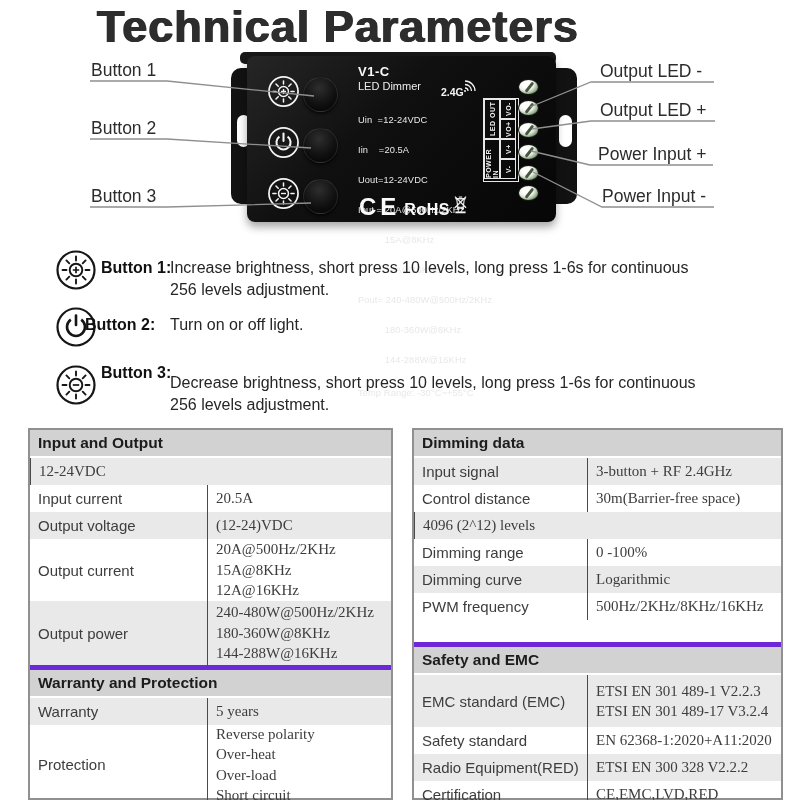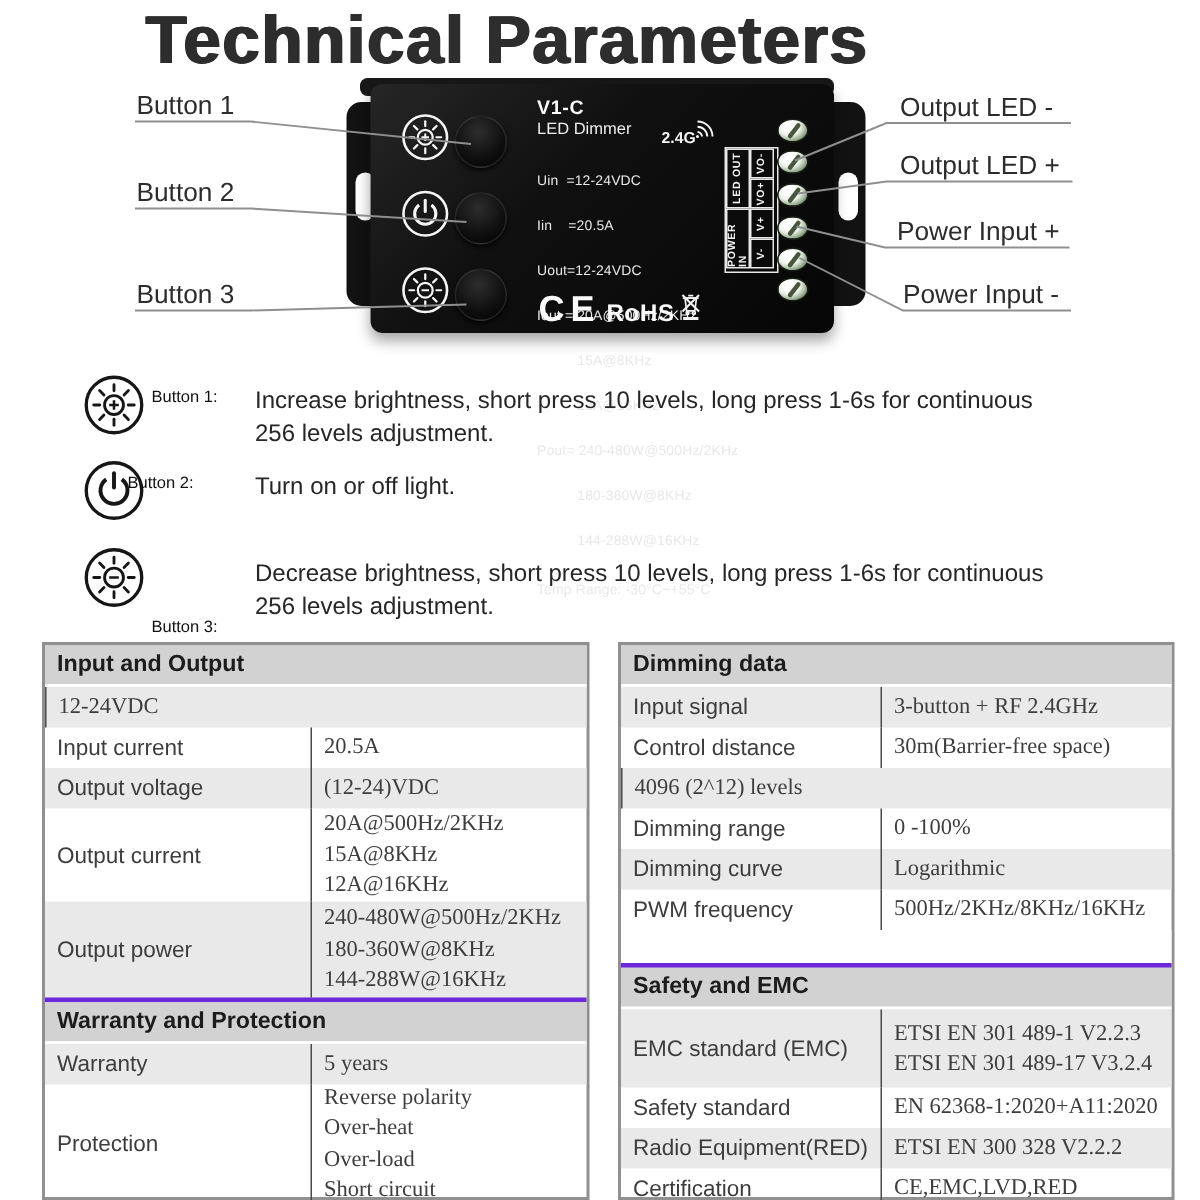--- a/index.html
+++ b/index.html
@@ -66,34 +66,34 @@
   
   .callout{font-size:17.5px;color:#2c2c2c;}
   #lbl-btn1{left:91px;top:60px;} #lbl-btn2{left:91px;top:118px;} #lbl-btn3{left:91px;top:186px;}
   #lbl-outm{left:600px;top:61px;} #lbl-outp{left:600px;top:100px;}
   #lbl-pwrp{left:598px;top:144px;} #lbl-pwrm{left:602px;top:186px;}
   #callout-lines{left:0;top:0;z-index:3;pointer-events:none;}
 
   
   .fn-icon{width:42px;height:42px;color:#161616;}
   #fn1-icon{left:55px;top:249px;} #fn2-icon{left:55px;top:306px;} #fn3-icon{left:55px;top:364px;}
-  .fn-label{font-size:11px;font-weight:normal;color:#111;}
+  .fn-label{font-size:16px;font-weight:bold;color:#111;}
   .fn-text{font-size:16px;color:#262626;}
   #fn1-label{left:101px;top:259px;} #fn1-l1{left:170px;top:259px;} #fn1-l2{left:170px;top:281px;}
   #fn2-label{left:85px;top:316px;} #fn2-l1{left:170px;top:316px;}
-  #fn3-label{left:101px;top:364px;margin-top:48px;} #fn3-l1{left:170px;top:374px;} #fn3-l2{left:170px;top:396px;}
+  #fn3-label{left:101px;top:364px;} #fn3-l1{left:170px;top:374px;} #fn3-l2{left:170px;top:396px;}
 
   
   .panel{top:428px;background:#fff;border:2px solid #909090;box-sizing:border-box;}
   #panel-left{left:28px;width:365px;height:372px;}
   #panel-right{left:412px;width:371px;height:372px;}
   .thead{height:26px;background:#d2d2d2;display:flex;align-items:center;
          padding-left:8px;font-size:15.5px;font-weight:bold;color:#1c1c1c;
          border-bottom:2px solid #fff;}
-  .thead.mid{border-top:3px solid #6d28d9;}
+  .thead.mid{border-top:5px solid #6d28d9;}
   .trow{display:flex;font-size:15px;color:#3d3d3d;}
   .trow.alt{background:#e9e9e9;}
   .tlabel{display:flex;align-items:center;padding-left:8px;box-sizing:border-box;}
   #panel-left .tlabel{width:177px;}
   #panel-right .tlabel{width:173px;}
   .tval{flex:1;border-left:1px solid #4a4a4a;padding-left:8px;
         display:flex;flex-direction:column;justify-content:center;line-height:20.5px;font-family:Liberation Serif, serif;}
   .r27{height:27px;} .r62{height:62px;} .r64{height:64px;} .r79{height:79px;line-height:19.5px;}
   .r52{height:52px;}
   .gap-row{height:22px;background:#fff;}

